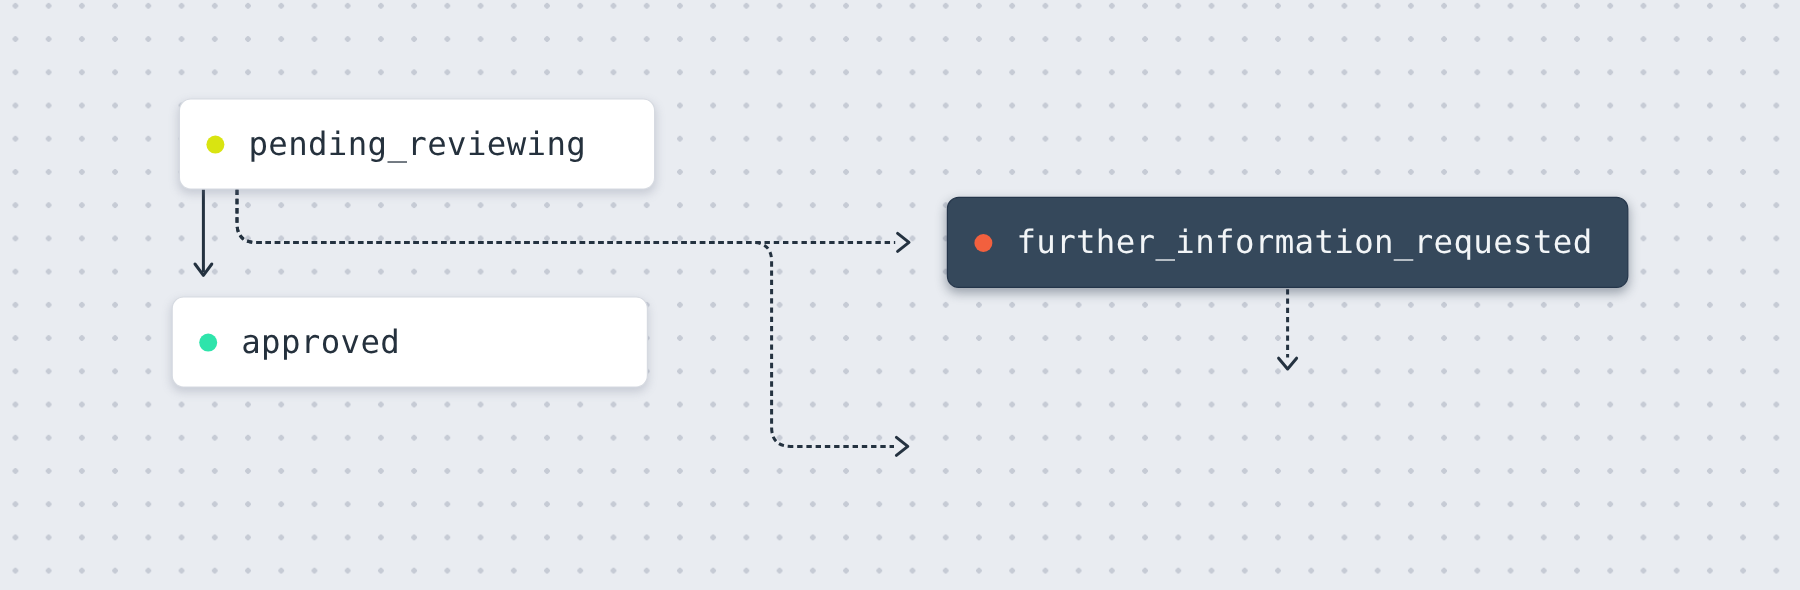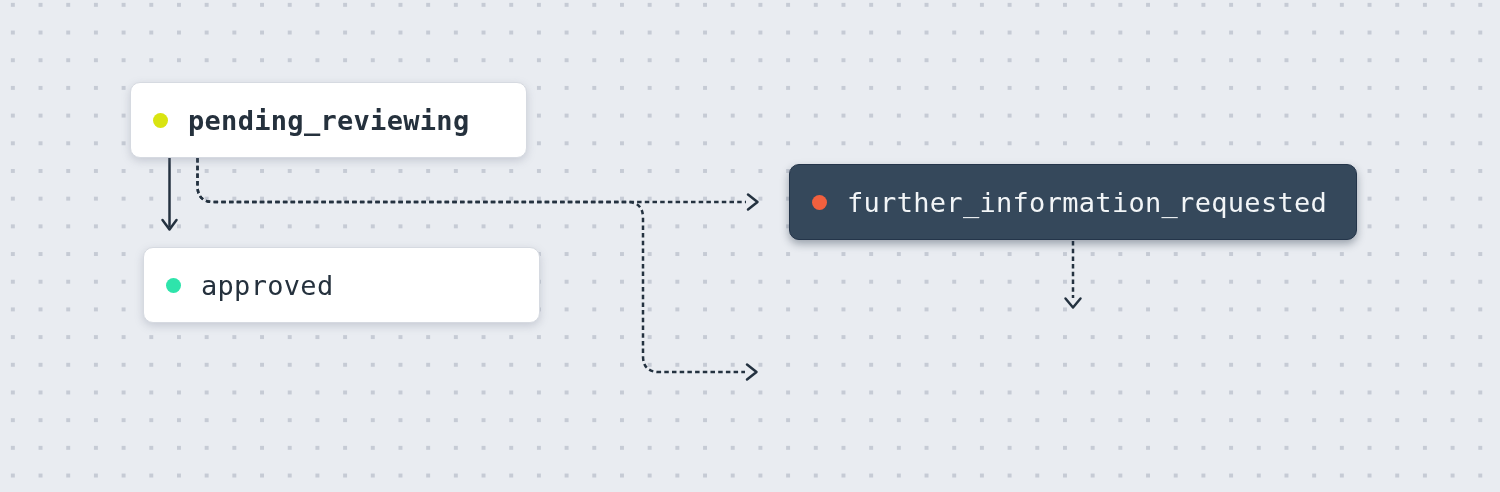--- a/index.html
+++ b/index.html
@@ -65,21 +65,21 @@
     background: #35485b;
     border: 1.5px solid #24354a;
     color: #f2f5f7;
     box-shadow: 0 4px 9px rgba(35, 50, 68, 0.4);
   }
 
   .dot.lime   { background: #d9e411; }
   .dot.teal   { background: #2ee4ab; }
   .dot.orange { background: #f2603e; }
 
-  #node-pending   { left: 130px; top: 82px;  width: 397px; font-weight: bold; }
+  #node-pending   { left: 149px; top: 82px;  width: 397px; }
   #node-approved  { left: 143px; top: 247px; width: 397px; }
   #node-further   { left: 789px; top: 164px; width: 568px; }
   #node-abandoned { left: 789px; top: 333px; width: 568px; height: 77px; }
 </style>
 </head>
 <body>
 
 <div class="canvas">
 
   <svg class="edges" viewBox="0 0 1500 492" xmlns="http://www.w3.org/2000/svg">

